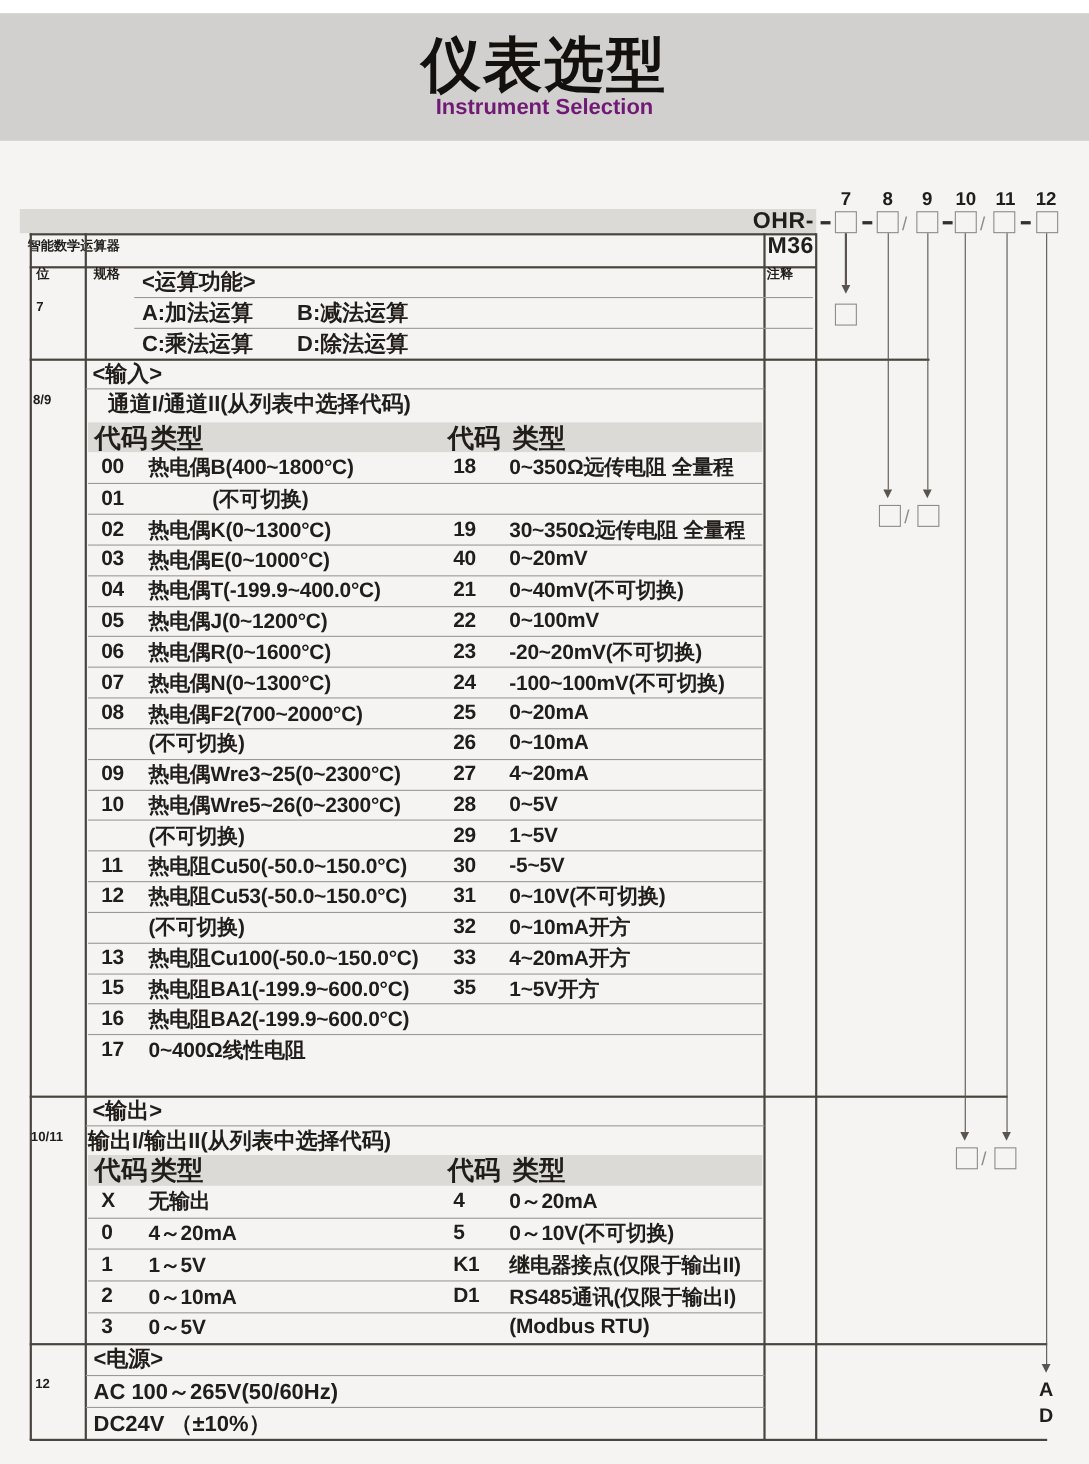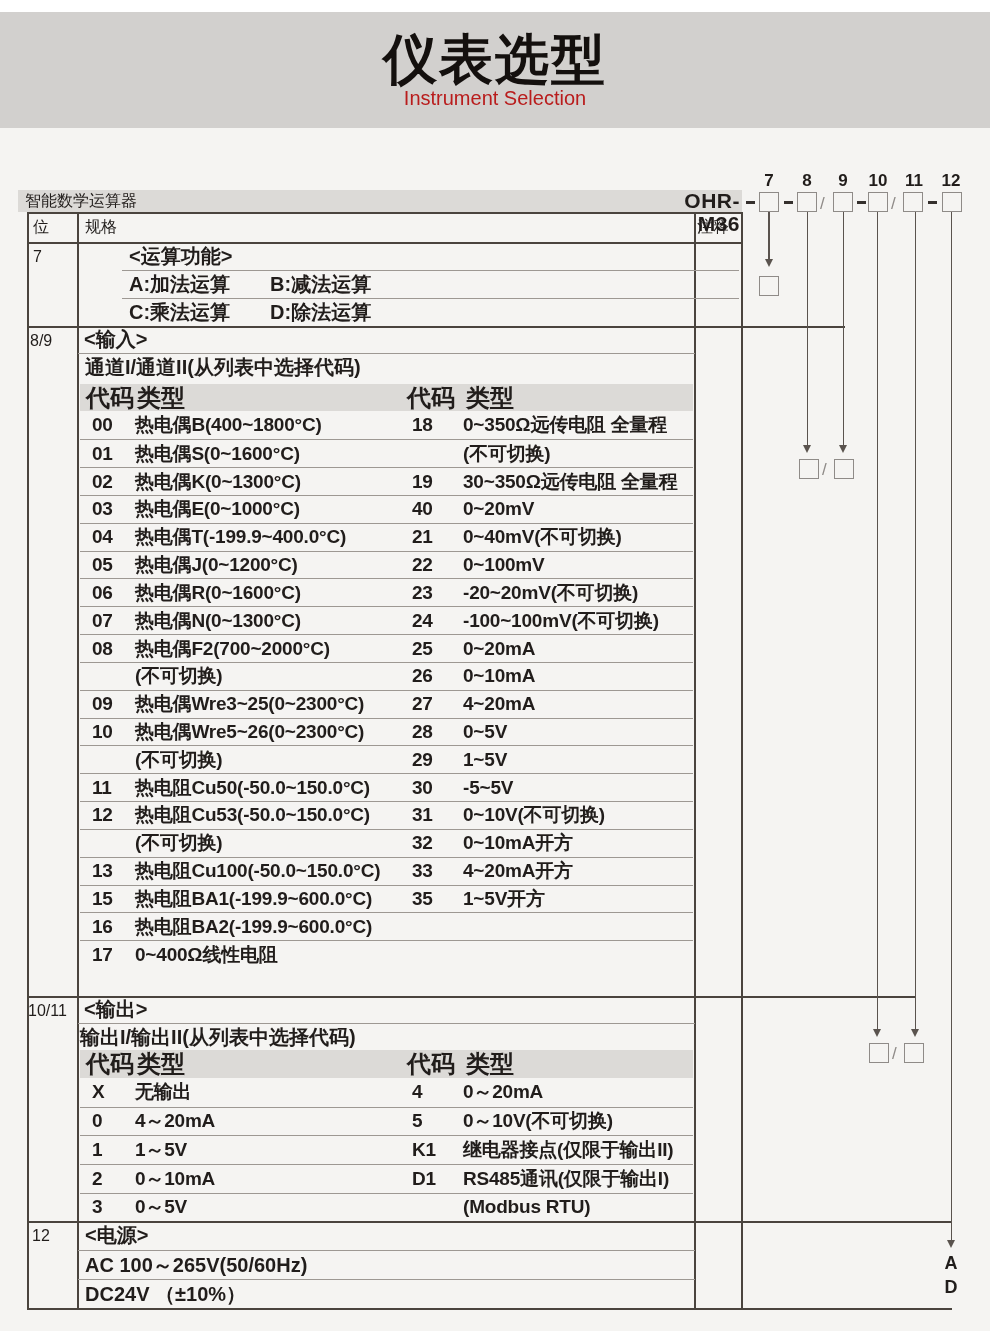--- a/index.html
+++ b/index.html
@@ -2,27 +2,27 @@
 <html><head>
 <meta charset="utf-8">
 <style>
   html,body{margin:0;padding:0;}
   body{width:990px;height:1331px;position:relative;background:#fff;
        font-family:"Liberation Sans","DejaVu Sans",sans-serif;color:#211d1b;}
   .page{position:absolute;left:0;top:12px;width:990px;height:1319px;background:#f5f4f2;}
   
   .banner{position:absolute;left:0;top:12px;width:990px;height:116px;background:#d2d0ce;text-align:center;}
   .banner-title{margin-top:18px;font-size:54px;line-height:58px;font-weight:700;letter-spacing:2px;color:#14100e;}
-  .banner-sub{font-size:20px;line-height:20px;font-weight:400;color:#b91c1c;}
+  .banner-sub{font-size:20px;line-height:20px;font-weight:700;color:#701a75;}
   
   .band{position:absolute;background:#dcdad7;}
   
   .dl{position:absolute;background:#4a443e;}
   
-  .txt{position:absolute;font-weight:400;font-size:16px;line-height:20px;white-space:pre;}
+  .txt{position:absolute;font-weight:700;font-size:12px;line-height:20px;white-space:pre;margin-top:22px;}
   
   .rowsbox{position:absolute;left:78px;width:617px;display:flex;flex-direction:column;box-sizing:border-box;}
   .irow{box-sizing:border-box;display:flex;align-items:center;padding-left:7px;font-weight:700;font-size:20px;white-space:pre;}
   .irow + .irow{border-top:1px solid #9d9893;}
   .g7 .irow{height:28px;}
   .g12 .irow{height:29px;}
   .intro2 .irow{padding-left:6px;}
   .g89i .irow{height:28.85px;}
   .g1011i .irow{height:27px;}
   
@@ -88,41 +88,40 @@
 
 <div class="rowsbox g7" style="top:242px;height:84px;margin-left:44px;">
 
 <div class="irow">&lt;运算功能&gt;</div>
     <div class="irow">A:加法运算　　B:减法运算</div>
     <div class="irow">C:乘法运算　　D:除法运算</div>
   </div>
 
 <div class="rowsbox intro2 g89i" style="top:326px;height:42px;">
   <div class="irow">&lt;输入&gt;</div>
-  <div class="irow" style="padding-left:7px;">通道I/通道II(从列表中选择代码)</div>
+  <div class="irow" style="padding-left:20px;">通道I/通道II(从列表中选择代码)</div>
 </div>
 <div class="subtable g89" style="top:383.6px;">
   <div class="shead">
     <span class="h0">代码</span>
     <span class="h1">类型</span>
     <span class="h2">代码</span>
     <span class="h3">类型</span>
   </div>
   <div>
 
       <div class="srow">
         <span class="c0">00</span>
         <span class="c1">热电偶B(400~1800°C)</span>
         <span class="c2">18</span>
         <span class="c3">0~350Ω远传电阻 全量程</span>
       </div>
 
       <div class="srow">
         <span class="c0">01</span>
-        <span class="c1">热电偶S(0~1600°C)</span>
         <span class="c2"></span>
         <span class="c3">(不可切换)</span>
       </div>
 
       <div class="srow">
         <span class="c0">02</span>
         <span class="c1">热电偶K(0~1300°C)</span>
         <span class="c2">19</span>
         <span class="c3">30~350Ω远传电阻 全量程</span>
       </div>

